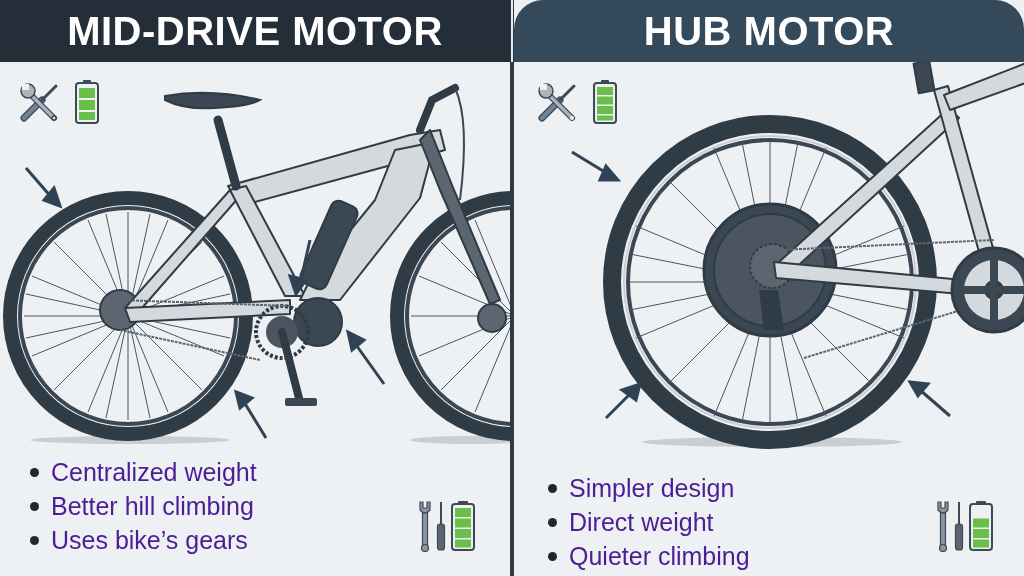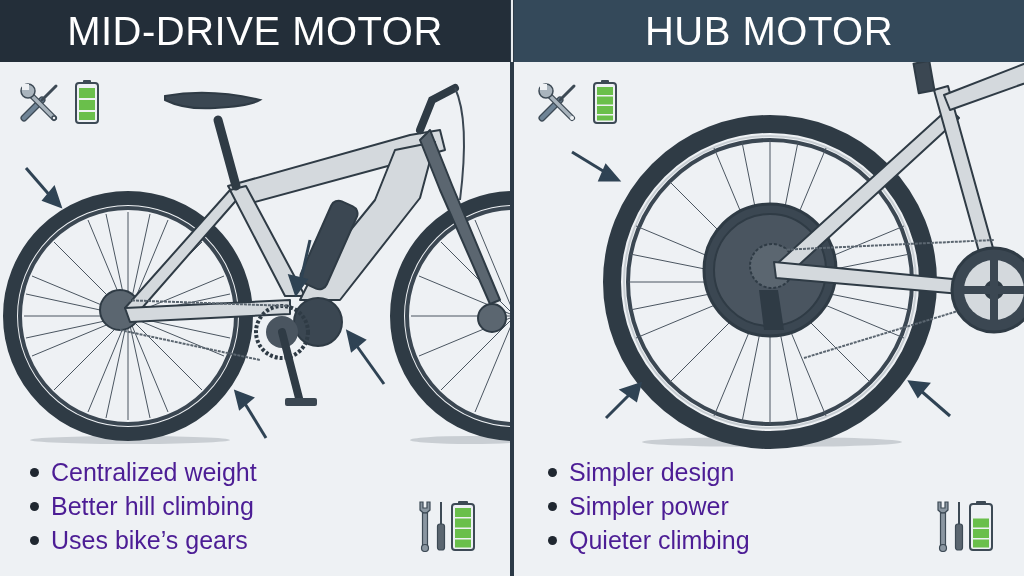--- a/index.html
+++ b/index.html
@@ -1,33 +1,33 @@
 <!DOCTYPE html>
 <html><head>
 <meta charset="utf-8">
 <style>
   html,body{margin:0;padding:0;}
   body{width:1024px;height:576px;overflow:hidden;background:#eef1f4;font-family:"Liberation Sans",sans-serif;position:relative;}
   .panel{position:absolute;top:0;height:576px;background:#eef1f4;overflow:hidden;}
   .panel.left{left:0;width:510px;}
-  .panel.right{left:514px;width:510px;}
+  .panel.right{left:514px;width:510px;border-radius:29px;}
   .divider{position:absolute;left:510px;top:0;width:4px;height:576px;background:#2c3a47;}
   .divider .light{position:absolute;left:1px;top:0;width:2px;height:62px;background:#e8ecef;}
   .header{position:absolute;left:0;top:0;width:100%;height:62px;display:flex;align-items:center;justify-content:center;}
-  .header .title{color:#ffffff;font-weight:normal;font-size:40px;letter-spacing:0.5px;font-family:"Liberation Sans",sans-serif;}
+  .header .title{color:#ffffff;font-weight:bold;font-size:40px;letter-spacing:0.5px;font-family:"Liberation Sans",sans-serif;}
   .left .header{background:#232e39;}
   .right .header{background:#34495a;}
   .icon-group{position:absolute;top:78px;display:flex;gap:10px;align-items:center;}
   .left .icon-group{left:16px;}
   .right .icon-group{left:20px;}
   .illus{position:absolute;left:0;top:62px;width:510px;height:390px;}
   .bullets{position:absolute;left:30px;top:455px;margin:0;padding:0;list-style:none;}
   .bullets li{font-size:25px;color:#4c1d95;line-height:34px;display:flex;align-items:center;}
   .bullets li .dot{width:9px;height:9px;border-radius:50%;background:#1f2730;margin-right:12px;flex:none;}
-  .right .bullets{left:34px;}
+  .right .bullets{left:34px;margin-top:16px;}
   .tools-small{position:absolute;top:500px;display:flex;gap:4px;align-items:flex-end;}
   .left .tools-small{left:418px;}
   .right .tools-small{left:422px;}
 </style>
 </head>
 <body>
 
 <div class="panel left">
   <div class="header">
     <span class="title">MID-DRIVE MOTOR</span>
@@ -257,21 +257,21 @@
     </g>
   </svg>
 
   <ul class="bullets">
     <li>
         <span class="dot"></span>
         <span>Simpler design</span>
       </li>
     <li>
         <span class="dot"></span>
-        <span>Simpler power</span>
+        <span>Direct weight</span>
       </li>
     <li>
         <span class="dot"></span>
         <span>Quieter climbing</span>
       </li>
   </ul>
 
   <div class="tools-small">
     <svg width="14" height="52" viewBox="0 0 14 52">
       <path d="M2 2 L2 10 Q7 16 12 10 L12 2 L9 2 L9 8 L5 8 L5 2 Z" fill="#8a96a1" stroke="#3d4a55" stroke-width="1.2"></path>

